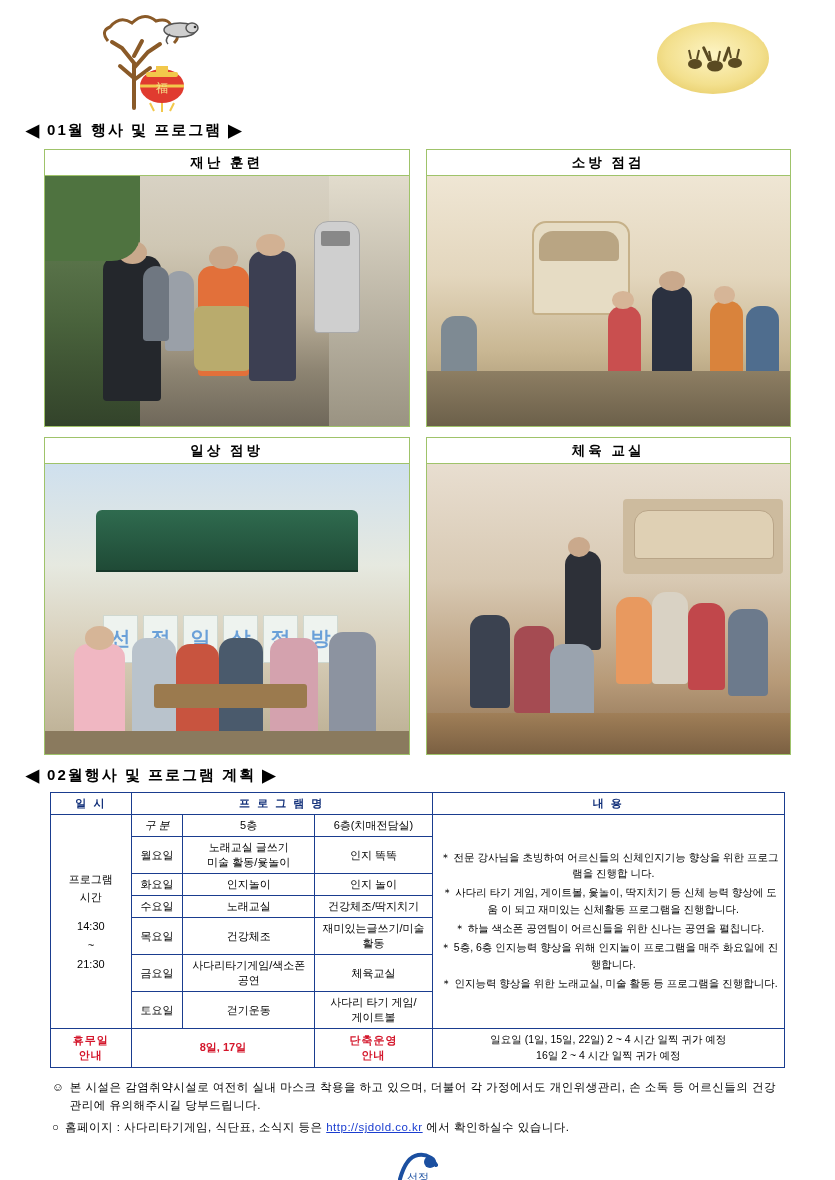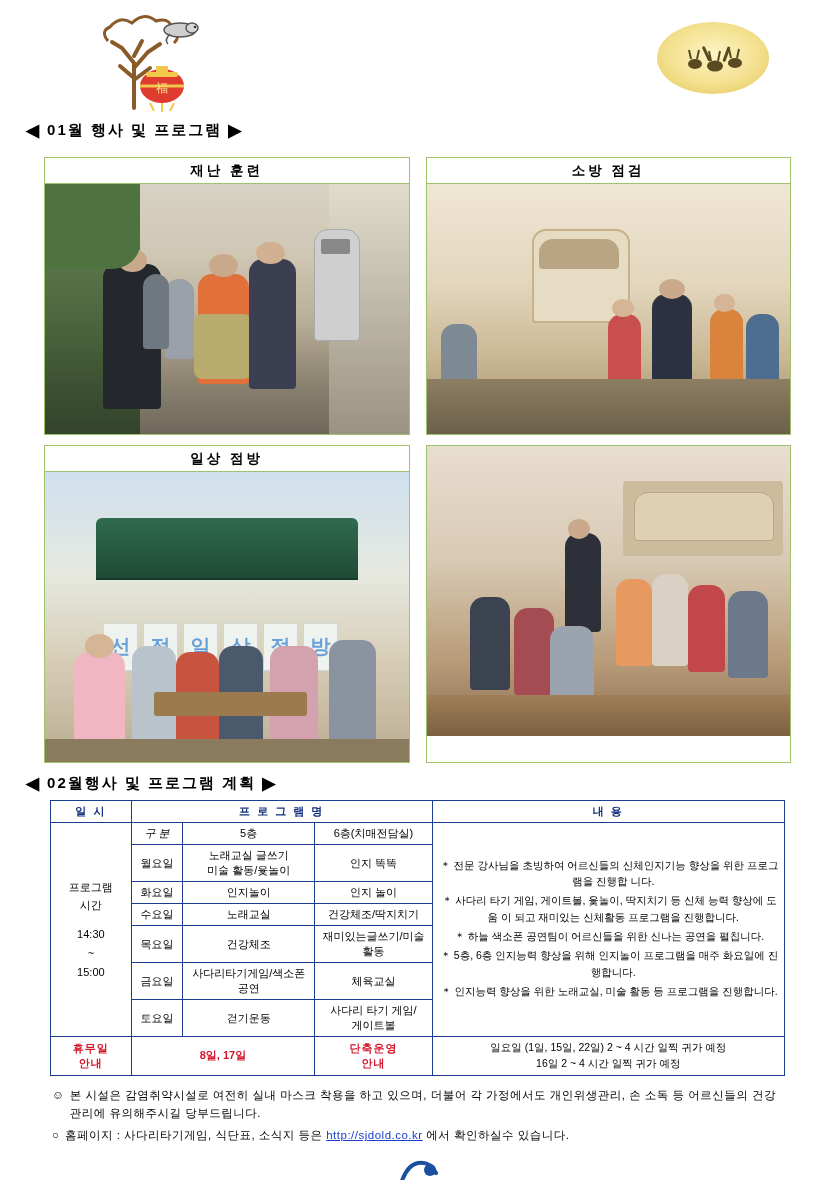--- a/index.html
+++ b/index.html
@@ -76,21 +76,21 @@
   .section-head .bracket {
     font-size: 17px;
     font-weight: bold;
   }
 
   
   .photo-grid {
     display: grid;
     grid-template-columns: 1fr 1fr;
     gap: 10px 16px;
-    margin: 16px 22px 10px 22px;
+    margin: 8px 22px 10px 22px;
   }
   .photo-card {
     border: 1px solid #9fc36a;
     background: #fff;
   }
   .photo-cap {
     text-align: center;
     font-size: 13.5px;
     font-weight: bold;
     padding: 4px 0 3px;
@@ -354,20 +354,21 @@
         <div class="figure" style="left:36%;top:62%;width:12%;height:34%;background:#c8543f;"></div>
         <div class="figure" style="left:48%;top:60%;width:12%;height:36%;background:#4a5a6c;"></div>
         <div class="figure" style="left:62%;top:60%;width:13%;height:38%;background:#d4a2ae;"></div>
         <div class="figure" style="left:78%;top:58%;width:13%;height:40%;background:#8c93a0;"></div>
         <div class="figure" style="left:30%;top:76%;width:42%;height:8%;background:#9b7a4e;border-radius:3px;"></div>
         <div class="figure" style="left:0;top:92%;width:100%;height:8%;background:#8a7a5e;border-radius:0;"></div>
       </div>
     </div>
 
     <div class="photo-card">
+      <div class="photo-cap">체육 교실</div>
       <div class="photo-body tall">
         <div class="ph ph-gym"></div>
         <div class="tv"></div>
         <div class="figure" style="left:54%;top:12%;width:44%;height:26%;background:#cdbb9e;border-radius:4px;"></div>
         <div class="figure" style="left:57%;top:16%;width:38%;height:16%;background:#dfd0b4;border:1px solid #b9a588;"></div>
         <div class="figure" style="left:38%;top:30%;width:10%;height:34%;background:#2d3038;"></div>
         <div class="figure" style="left:39%;top:25%;width:6%;height:7%;background:#caa98c;border-radius:50%;"></div>
         <div class="figure" style="left:52%;top:46%;width:10%;height:30%;background:#e8995f;"></div>
         <div class="figure" style="left:62%;top:44%;width:10%;height:32%;background:#d9d2c4;"></div>
         <div class="figure" style="left:72%;top:48%;width:10%;height:30%;background:#c1474b;"></div>
@@ -395,21 +396,21 @@
         <th class="hdr-blue" colspan="3" style="width:41%;">프 로 그 램 명</th>
         <th class="hdr-blue" style="width:48%;">내      용</th>
       </tr>
       <tr>
         <td rowspan="7" class="time-cell">
           <div>프로그램</div>
           <div>시간</div>
           <div style="height:10px;"></div>
           <div>14:30</div>
           <div>~</div>
-          <div>15:00</div>
+          <div>21:30</div>
         </td>
         <td style="width:7%;font-style:italic;">구 분</td>
         <td style="width:18%;">5층</td>
         <td style="width:16%;">6층(치매전담실)</td>
         <td rowspan="7" class="content-cell">
           <p>＊ 전문 강사님을 초빙하여 어르신들의 신체인지기능 향상을 위한 프로그램을 진행합 니다.</p>
           <p>＊ 사다리 타기 게임, 게이트볼, 윷놀이, 딱지치기 등 신체 능력 향상에 도움 이 되고 재미있는 신체활동 프로그램을 진행합니다.</p>
           <p>＊ 하늘 색소폰 공연팀이 어르신들을 위한 신나는 공연을 펼칩니다.</p>
           <p>＊ 5층, 6층 인지능력 향상을 위해  인지놀이 프로그램을 매주 화요일에 진행합니다.</p>
           <p>＊ 인지능력 향상을 위한 노래교실, 미술 활동 등 프로그램을 진행합니다.</p>

